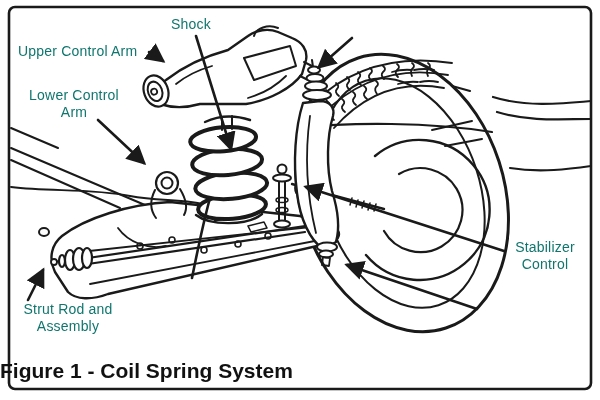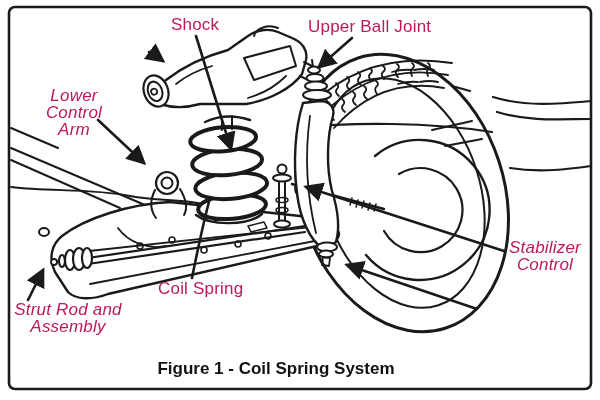--- a/index.html
+++ b/index.html
@@ -2,27 +2,27 @@
 <html><head>
 <meta charset="utf-8">
 <style>
   html,body{margin:0;padding:0;background:#ffffff;}
   .figure-wrap{
     position:relative;width:600px;height:400px;background:#ffffff;
     font-family:"Liberation Sans", sans-serif;overflow:hidden;
   }
   .figure-wrap svg{position:absolute;left:0;top:0;}
   .lbl{
-    position:absolute;color:#be185d;font-size:17px;line-height:17px;
+    position:absolute;color:#0f766e;font-size:14px;line-height:17px;
     white-space:pre-line;letter-spacing:0.2px;
   }
-  .lbl.center{text-align:center;font-style:italic;}
+  .lbl.center{text-align:center;}
   .caption{
-    position:absolute;left:0;width:552px;top:359px;text-align:center;
-    font-weight:bold;font-size:17px;color:#111;
+    position:absolute;left:0;width:552px;top:359px;
+    font-weight:bold;font-size:21px;color:#111;
   }
   .ink{stroke:#1a1a1a;fill:none;stroke-linecap:round;stroke-linejoin:round;}
   .ink.fillw{fill:#ffffff;}
 </style>
 </head>
 <body>
 
 <div class="figure-wrap">
 
   <svg width="600" height="400" viewBox="0 0 600 400">
@@ -184,24 +184,23 @@
       <path d="M196,36 L231,149" class="ink" marker-end="url(#ah)"></path>
       <path d="M352,38 L319,67" class="ink" marker-end="url(#ah)"></path>
       <path d="M98,120 L144,163" class="ink" marker-end="url(#ah)"></path>
       <path d="M192,278 C198,248 204,220 210,198" class="ink"></path>
       <path d="M28,300 L43,270" class="ink" marker-end="url(#ah)"></path>
       <path d="M504,251 L306,187" class="ink" marker-end="url(#ah)"></path>
       <path d="M477,309 L347,265" class="ink" marker-end="url(#ah)"></path>
     </g>
   </svg>
 
+  <div class="lbl" style="left:18px;top:43px;">Upper Control Arm</div>
   <div class="lbl" style="left:171px;top:16px;">Shock</div>
-  <div class="lbl" style="left:308px;top:18px;">Upper Ball Joint</div>
   <div class="lbl center" style="left:20px;top:87px;width:108px;">Lower Control
 Arm</div>
-  <div class="lbl" style="left:158px;top:280px;">Coil Spring</div>
   <div class="lbl center" style="left:12px;top:301px;width:112px;">Strut Rod and
 Assembly</div>
   <div class="lbl center" style="left:503px;top:239px;width:84px;">Stabilizer
 Control</div>
 
   <div class="caption">Figure 1 - Coil Spring System</div>
 </div>
 
 </body></html>

